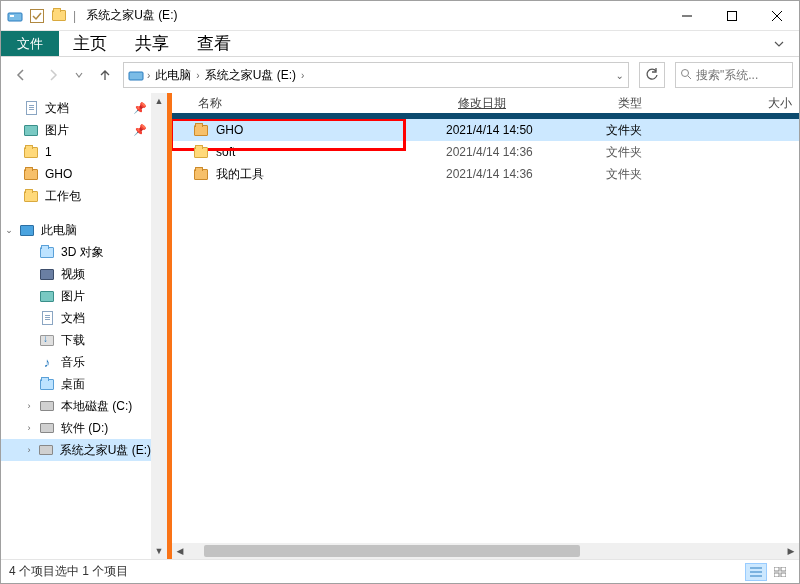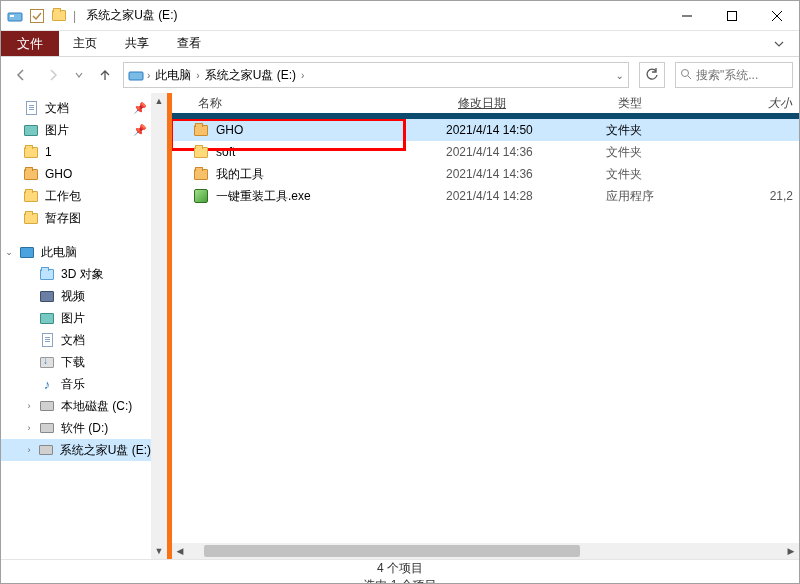--- a/index.html
+++ b/index.html
@@ -8,22 +8,22 @@
   
   .titlebar { height: 30px; display: flex; align-items: center; background: #fff; border-bottom: 1px solid #e5e5e5; }
   .titlebar-left { display: flex; align-items: center; padding-left: 6px; gap: 6px; }
   .win-ico { width: 16px; height: 16px; display: flex; align-items: center; justify-content: center; }
   .titlebar-title { margin-left: 4px; font-size: 12px; }
   .titlebar-ctrls { margin-left: auto; display: flex; }
   .tctrl { width: 45px; height: 30px; display: flex; align-items: center; justify-content: center; }
 
   
   .ribbon { height: 26px; display: flex; align-items: stretch; background: #fff; border-bottom: 1px solid #d9d9d9; }
-  .ribbon-file { background: #7f1d1d; color: #fff; padding: 0 16px; display: flex; align-items: center; font-size: 13px; }
-  .ribbon-tab { padding: 0 14px; display: flex; align-items: center; font-size: 12px; }
+  .ribbon-file { background: #0f766e; color: #fff; padding: 0 16px; display: flex; align-items: center; font-size: 13px; }
+  .ribbon-tab { padding: 0 14px; display: flex; align-items: center; font-size: 17px; }
   .ribbon-help { margin-left: auto; width: 40px; display: flex; align-items: center; justify-content: center; color: #555; }
 
   
   .addrrow { height: 36px; display: flex; align-items: center; padding: 4px 6px; gap: 4px; }
   .navbtn { width: 28px; height: 28px; display: flex; align-items: center; justify-content: center; color: #999; }
   .navbtn.avail { color: #555; }
   .addrbar { flex: 1; height: 26px; border: 1px solid #ccc; display: flex; align-items: center; padding: 0 4px; gap: 3px; }
   .crumb { display: flex; align-items: center; gap: 4px; padding: 0 2px; }
   .crumb-sep { color: #666; font-size: 10px; }
   .refresh { width: 26px; height: 26px; border: 1px solid #ccc; display: flex; align-items: center; justify-content: center; margin-left: 6px; color: #555;}
@@ -46,38 +46,38 @@
   .navitem.sel { background:#cce8ff; }
   .navspace { height: 12px; }
 
   
   .listpane { flex: 1; display: flex; flex-direction: column; min-width:0; position:relative;}
   .cols { height: 26px; display: flex; align-items: center; border-bottom: 6px solid #0c4a6e; color: #444; padding-left: 20px;}
   .col { border-right: 1px solid transparent; padding-left: 6px;}
   .col.name { width: 260px; }
   .col.date { width: 160px; text-decoration: underline; }
   .col.type { width: 120px; }
-  .col.size { flex:1; text-align:right; padding-right:6px;font-style:italic;}
+  .col.size { flex:1; text-align:right; padding-right:6px;}
   .rows { flex: 1; overflow: hidden; }
   .row { height: 22px; display: flex; align-items: center; padding-left: 20px;}
   .row .icn { width: 18px; height:18px; margin-right:6px; display:flex; align-items:center; justify-content:center;}
   .row .c-name { width: 254px; display:flex; align-items:center; }
   .row .c-date { width: 160px; color:#555;}
   .row .c-type { width: 120px; color:#555;}
   .row .c-size { flex:1; text-align:right; color:#555; padding-right:6px;}
   .row.sel { background:#cce8ff; }
   .row.sel .c-name, .row.sel .c-date, .row.sel .c-type { color:#000;}
   .highlight-box { position:relative; }
   .highlight-box::after { content:""; position:absolute; left:-22px; top:-3px; width:230px; height:27px; border:3px solid #ff0000; pointer-events:none;}
 
   .hscroll { height:16px; background:#f0f0f0; display:flex; align-items:center;}
   .hsb-thumb { height:12px; margin:0 16px; width:60%; background:#c2c2c2; border-radius:2px;}
 
   
-  .status { height: 24px; border-top: 1px solid #e5e5e5; display: flex; align-items: center; padding: 0 8px; font-size:12px; color:#333;flex-direction:column;}
+  .status { height: 24px; border-top: 1px solid #e5e5e5; display: flex; align-items: center; padding: 0 8px; font-size:12px; color:#333;}
   .status .view-toggles { margin-left:auto; display:flex; gap:2px;}
   .vt { width:22px; height:18px; border:1px solid transparent; display:flex; align-items:center; justify-content:center;}
   .vt.active { background:#cce8ff; border-color:#99ccff;}
 
   
   .folder-sm { width:14px; height:11px; background:#ffd97a; border:1px solid #d9a93e; border-radius:1px; position:relative;}
   .folder-sm::before { content:""; position:absolute; top:-3px; left:0; width:6px; height:3px; background:#ffd97a; border:1px solid #d9a93e; border-bottom:none; border-radius:1px 1px 0 0;}
   .folder-sm.blue { background:#bde3ff; border-color:#5aa0d8;}
   .folder-sm.blue::before { background:#bde3ff; border-color:#5aa0d8;}
   .folder-sm.orange { background:#f7c06a; border-color:#cc8a2a;}
@@ -232,26 +232,20 @@
             <span class="folder-sm orange"></span>
           </span>
           <span>GHO</span>
         </div>
         <div class="navitem">
           <span class="ico">
             <span class="folder-sm"></span>
           </span>
           <span>工作包</span>
         </div>
-        <div class="navitem">
-          <span class="ico">
-            <span class="folder-sm"></span>
-          </span>
-          <span>暂存图</span>
-        </div>
         <div class="navspace"></div>
         <div class="navitem" style="padding-left: 18px;">
           <span class="exp">⌄</span>
           <span class="ico">
             <span class="pc-sm"></span>
           </span>
           <span>此电脑</span>
         </div>
         <div class="navitem l2">
           <span class="ico">
@@ -281,20 +275,26 @@
           <span class="ico">
             <span class="dl-sm"></span>
           </span>
           <span>下载</span>
         </div>
         <div class="navitem l2">
           <span class="ico">
             <span class="music-sm">♪</span>
           </span>
           <span>音乐</span>
+        </div>
+        <div class="navitem l2">
+          <span class="ico">
+            <span class="folder-sm blue"></span>
+          </span>
+          <span>桌面</span>
         </div>
         <div class="navitem l2">
           <span class="exp">›</span>
           <span class="ico">
             <span class="drive-sm"></span>
           </span>
           <span>本地磁盘 (C:)</span>
         </div>
         <div class="navitem l2">
           <span class="exp">›</span>
@@ -354,31 +354,20 @@
           <div class="c-name">
             <span class="icn">
               <span class="folder-sm orange"></span>
             </span>
             <span>我的工具</span>
           </div>
           <div class="c-date">2021/4/14 14:36</div>
           <div class="c-type">文件夹</div>
           <div class="c-size"></div>
         </div>
-        <div class="row">
-          <div class="c-name">
-            <span class="icn">
-              <span class="app-sm"></span>
-            </span>
-            <span>一键重装工具.exe</span>
-          </div>
-          <div class="c-date">2021/4/14 14:28</div>
-          <div class="c-type">应用程序</div>
-          <div class="c-size">21,2</div>
-        </div>
       </div>
     <div class="hscroll">
       <div class="sb-btn">◀</div>
       <div class="hsb-thumb"></div>
       <div class="sb-btn" style="margin-left:auto;">▶</div>
     </div>
   </div>
 </div>
 
 <div class="status">

